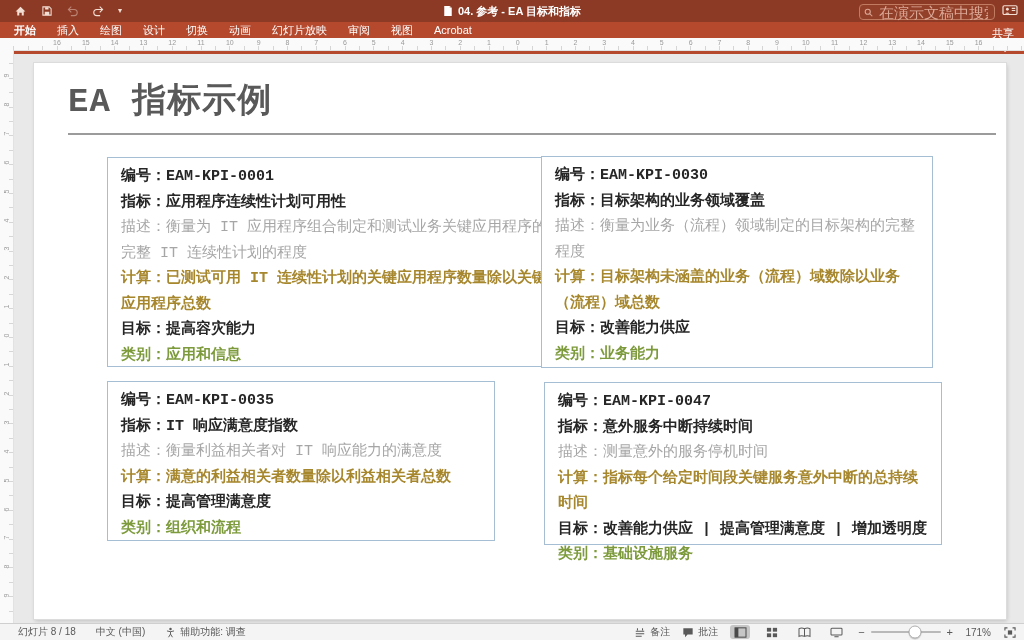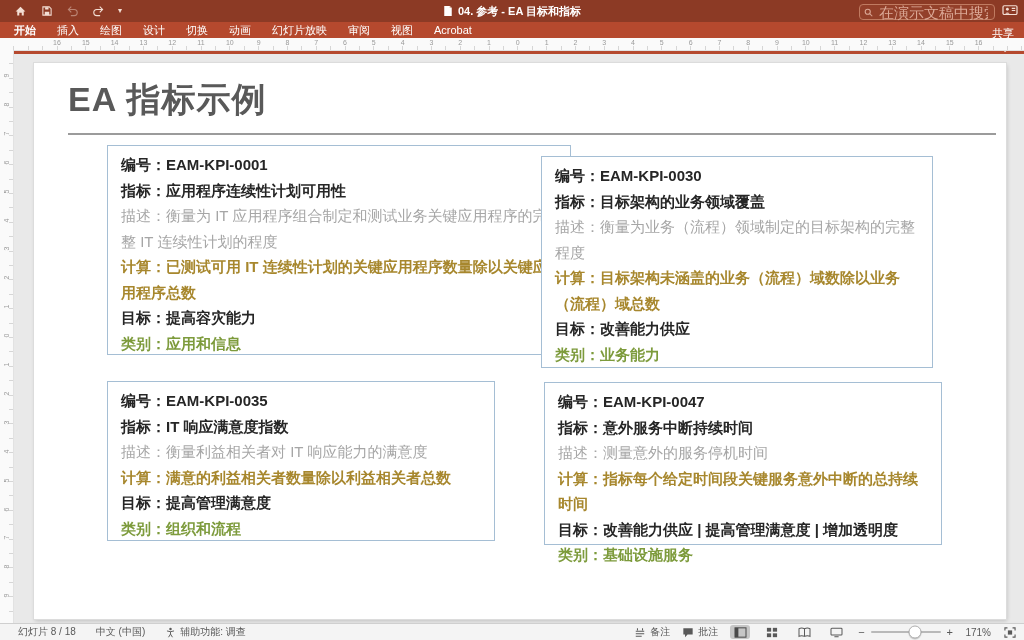--- a/index.html
+++ b/index.html
@@ -38,30 +38,30 @@
   .hnum{position:absolute;top:1px;transform:translateX(-50%);font-size:7px;color:#9a9a9a;}
   .vruler{position:absolute;left:0;top:50px;width:13px;height:574px;background:#fafafa;
           border-right:1px solid #e2e2e2;
           background-image:repeating-linear-gradient(to bottom,transparent 0 13.4px,#d6d6d6 13.4px 14.4px);
           background-size:4px 100%;background-position:9px 0;background-repeat:no-repeat;}
   .vnum{position:absolute;left:1px;width:10px;text-align:center;transform:rotate(-90deg);
         font-size:7px;color:#9a9a9a;}
 
   
   .slide{position:absolute;left:34px;top:63px;width:972px;height:556px;background:#ffffff;
-         box-shadow:0 0 0 1px #dcdcdc,1px 2px 4px rgba(0,0,0,.18);}
+         box-shadow:0 0 0 1px #dcdcdc,1px 2px 4px rgba(0,0,0,.18);font-family:Liberation Mono, monospace;}
   .slide-title{position:absolute;left:34px;top:14px;font-size:34px;font-weight:bold;color:#595959;letter-spacing:1px;}
   .title-rule{position:absolute;left:34px;top:70px;width:928px;height:2px;background:#9b9b9b;}
 
   .card{position:absolute;background:#ffffff;border:1px solid #a5bed4;padding:6px 13px 0 13px;box-sizing:border-box;}
   .card .line{font-size:15px;line-height:25.5px;color:#262626;font-weight:bold;}
   .card .line.desc{color:#a6a6a6;font-weight:normal;}
   .card .line.calc{color:#a7872d;}
   .card .line.cat{color:#7d9b3c;}
-  .card1{left:73px;top:82px;width:464px;height:210px;}
+  .card1{left:73px;top:94px;width:464px;height:210px;}
   .card2{left:507px;top:93px;width:392px;height:212px;}
   .card3{left:73px;top:318px;width:388px;height:160px;}
   .card4{left:510px;top:319px;width:398px;height:163px;}
 
   
   .statusbar{position:absolute;left:0;bottom:0;width:100%;height:16px;background:#f4f4f4;
              border-top:1px solid #cfcfcf;font-size:10px;color:#595959;}
   .sb-left{position:absolute;left:18px;top:0;height:16px;display:flex;align-items:center;gap:20px;}
   .sb-item{display:flex;align-items:center;gap:4px;white-space:nowrap;}
   .sb-right{position:absolute;right:8px;top:0;height:16px;display:flex;align-items:center;gap:12px;}

